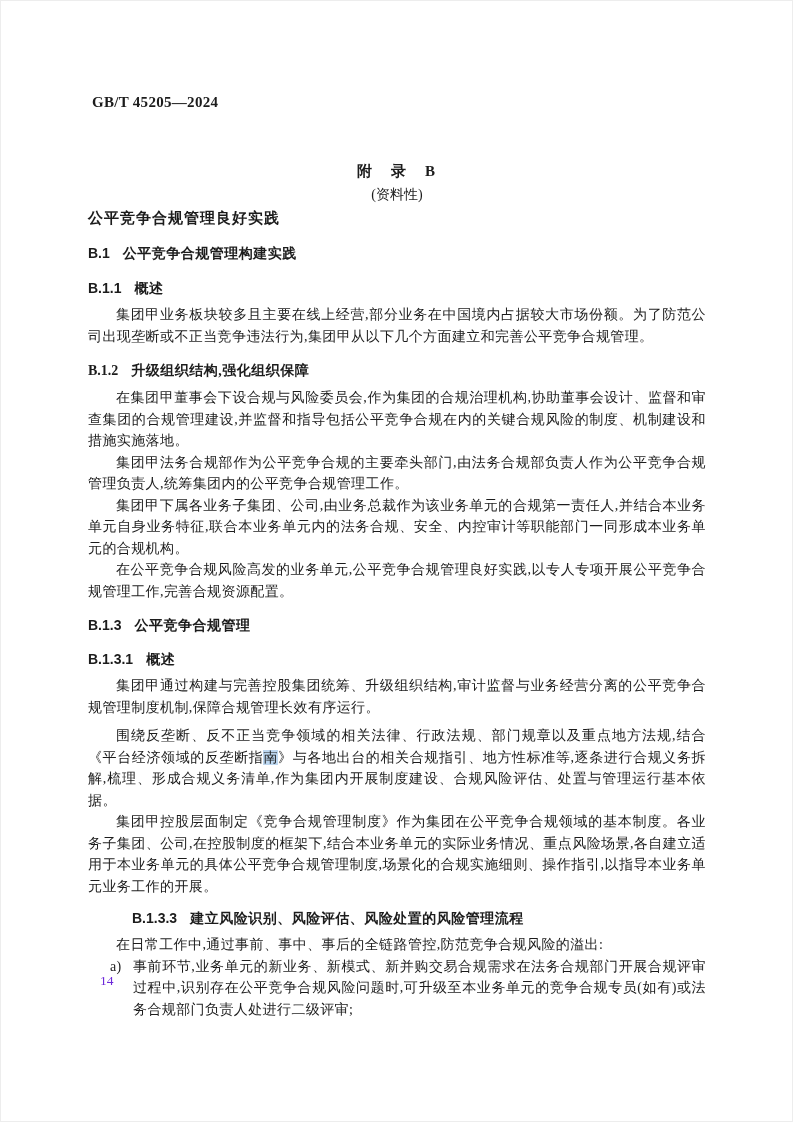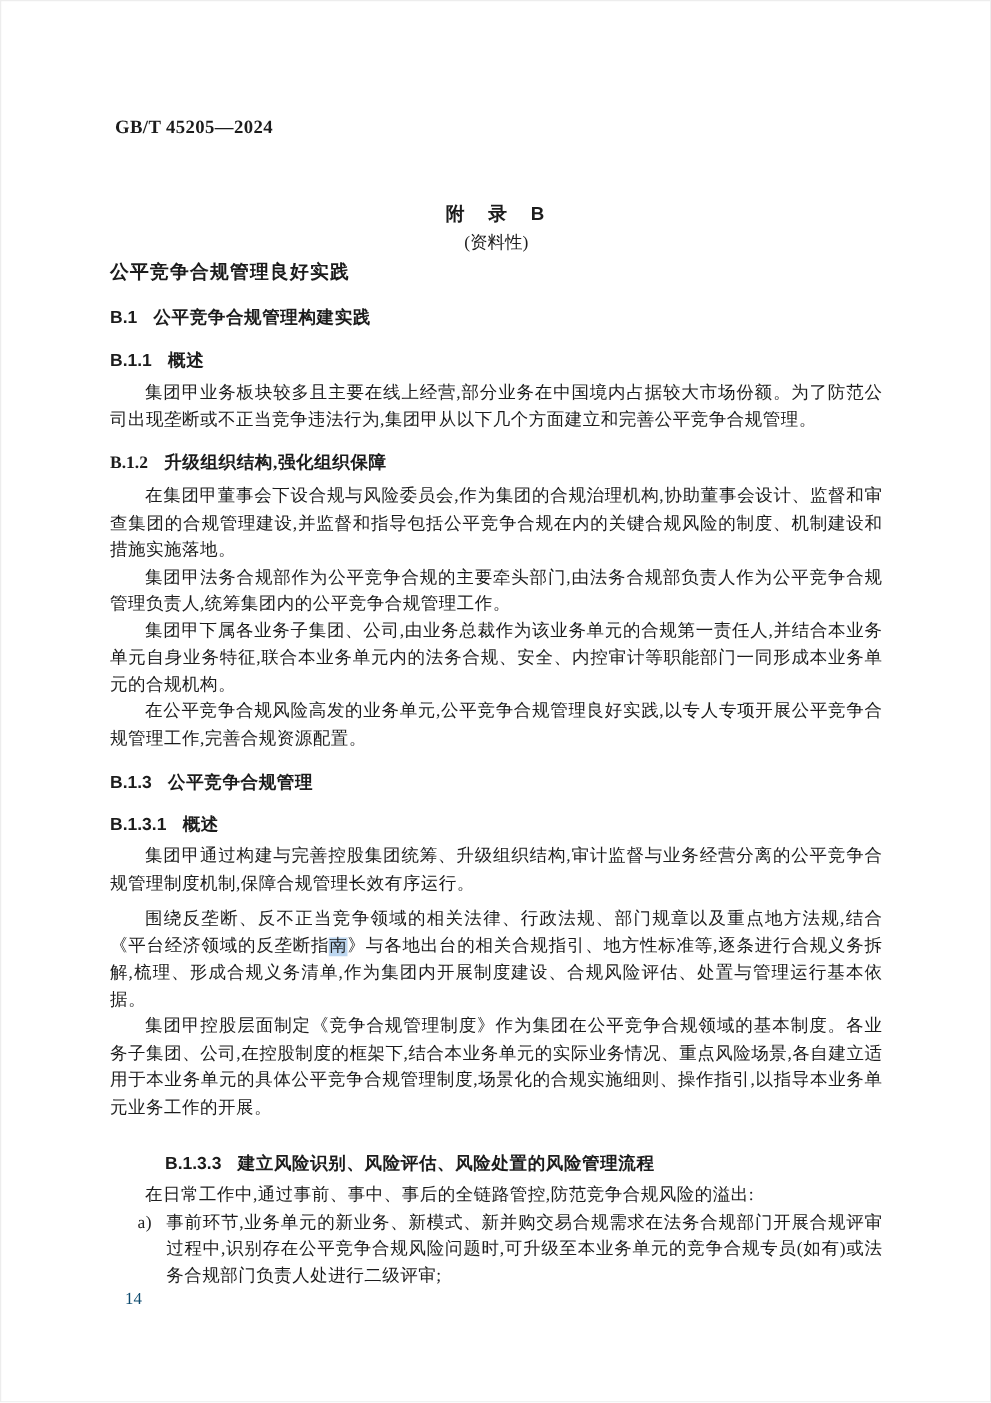--- a/index.html
+++ b/index.html
@@ -27,21 +27,21 @@
     font-family: "Liberation Serif", "DejaVu Serif", serif;
   }
   .content {
     position: absolute;
     top: 160px;
     left: 88px;
     width: 618px;
   }
   .appendix-label {
     text-align: center;
-    font-family: Liberation Sans, sans-serif;
+    font-family: Liberation Serif, serif;
     font-weight: bold;
     font-size: 15px;
     line-height: 23px;
     letter-spacing: 2px;
   }
   .appendix-class {
     text-align: center;
     font-size: 14px;
     line-height: 23px;
   }
@@ -62,21 +62,21 @@
   .heading .hnum {
     margin-right: 13px;
     letter-spacing: 0;
   }
   .h-b1   { margin-top: 15px; }
   .h-b11  { margin-top: 17px; }
   .h-b12  { margin-top: 15px; font-family: Liberation Serif, serif; }
   .h-b13  { margin-top: 14px; }
   .h-b131 { margin-top: 16px; }
   .h-b132 { margin-top: 13px; }
-  .h-b133 { margin-top: 24px; padding-left: 44px; }
+  .h-b133 { margin-top: 12px; padding-left: 44px; }
   p.body-para {
     margin: 0;
     font-size: 14px;
     line-height: 21.5px;
     text-align: justify;
     text-indent: 2em;
     letter-spacing: 0.4px;
   }
   p.first-after-heading { margin-top: 7px; }
   .hl {
@@ -92,23 +92,23 @@
     letter-spacing: 0.4px;
   }
   .list-item .list-label {
     position: absolute;
     left: 22px;
     top: 0;
   }
   .page-number {
     position: absolute;
     left: 100px;
-    top: 1031px;
+    top: 973px;
     font-size: 13.5px;
-    color: #0c4a6e;
+    color: #6d28d9;
   }
 </style>
 </head>
 <body>
 
 <div class="page">
 
   <div class="doc-header">GB/T 45205—2024</div>
 
   <div class="content">

